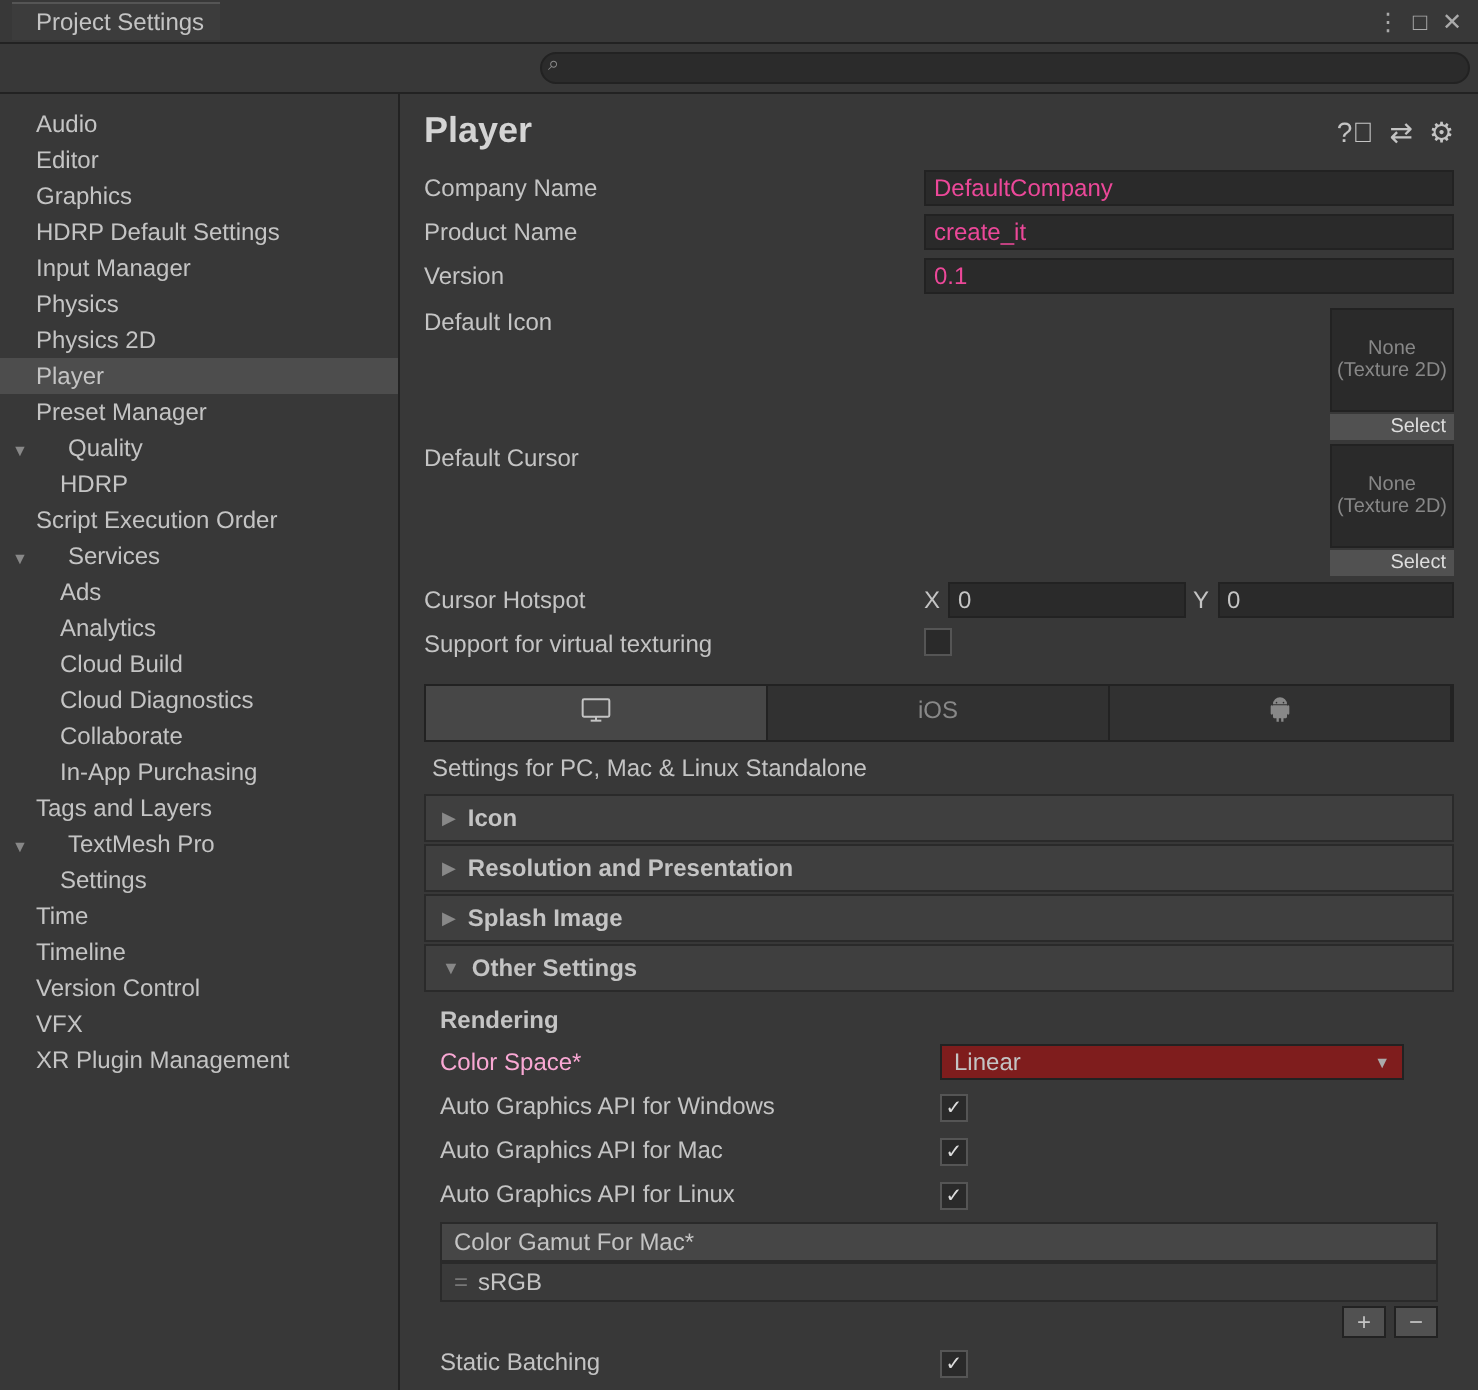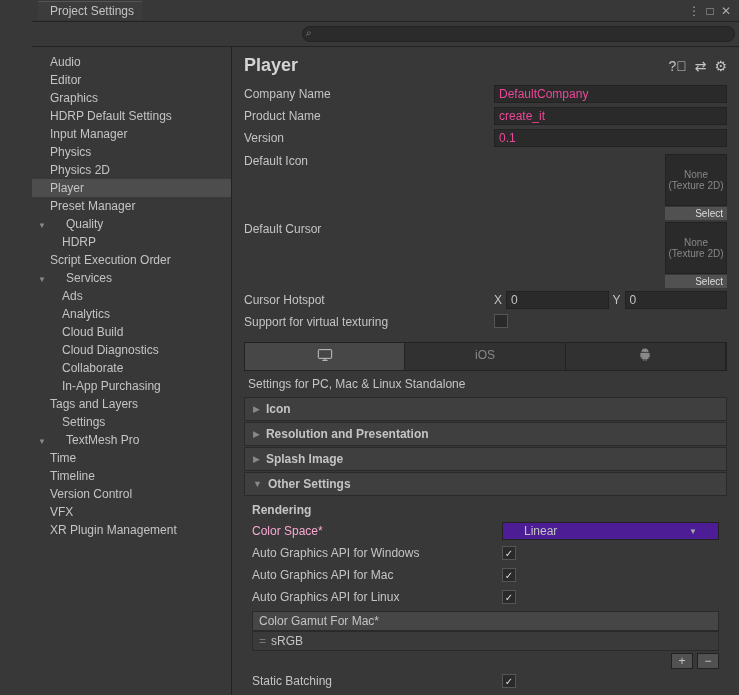--- a/index.html
+++ b/index.html
@@ -1,17 +1,17 @@
 <!DOCTYPE html>
 <html><head>
 <meta charset="utf-8">
 <style>
 * { margin: 0; padding: 0; box-sizing: border-box; font-family: Arial, sans-serif; }
 body { background: #383838; color: #c4c4c4; font-size: 12px; width: 739px; height: 695px; overflow: hidden; }
-.window { display: flex; flex-direction: column; height: 100%; margin-left: 32px; }
+.window { display: flex; flex-direction: column; height: 100%; }
 .titlebar { background: #383838; border-bottom: 1px solid #222; display: flex; align-items: center; padding: 3px 6px; height: 22px; }
 .tab { background: #3c3c3c; padding: 2px 8px; display: flex; align-items: center; gap: 4px; border-top: 1px solid #555; }
 .win-controls { margin-left: auto; display: flex; gap: 2px; }
 .win-controls span { width: 14px; text-align: center; cursor: pointer; color: #aaa; }
 .searchbar { background: #383838; padding: 4px 4px 4px 270px; border-bottom: 1px solid #222; }
 .searchbar input { width: 100%; background: #2b2b2b; border: 1px solid #222; border-radius: 10px; padding: 1px 6px 1px 18px; color: #c4c4c4; font-size: 11px; height: 16px; }
 .search-wrap { position: relative; }
 .search-wrap .mag { position: absolute; left: 4px; top: 1px; color: #888; font-size: 10px; }
 .main { display: flex; flex: 1; overflow: hidden; }
 .sidebar { width: 200px; background: #383838; border-right: 1px solid #222; overflow-y: auto; padding-top: 6px; }
@@ -43,21 +43,21 @@
 .ptab.active { background: #474747; color: #c4c4c4; }
 .ptab svg { width: 16px; height: 14px; }
 .settings-for { padding: 6px 4px; font-size: 12px; }
 .section { background: #3f3f3f; border: 1px solid #2a2a2a; margin-bottom: 1px; padding: 4px 8px; cursor: pointer; display: flex; align-items: center; gap: 6px; }
 .section .arrow { font-size: 9px; color: #888; }
 .section.open { background: #3f3f3f; }
 .section .title { font-weight: 600; }
 .other-body { padding: 4px 8px; }
 .other-body .subhead { font-weight: 600; margin: 2px 0 4px 0; }
 .other-body .row label.link { color: #f9a8d4; }
-.dropdown { display: flex; align-items: center; background: #4c1d95; border: 1px solid #222; padding: 1px 21px; flex: 1; cursor: pointer; max-width: 232px; }
+.dropdown { display: flex; align-items: center; background: #7f1d1d; border: 1px solid #222; padding: 1px 6px; flex: 1; cursor: pointer; max-width: 232px; }
 .dropdown .dd-arrow { margin-left: auto; font-size: 8px; color: #aaa; }
 .gamut-head { background: #464646; padding: 2px 6px; margin-top: 4px; border: 1px solid #2a2a2a; }
 .gamut-item { background: #3a3a3a; padding: 2px 6px 2px 18px; border: 1px solid #2a2a2a; position: relative; }
 .gamut-item::before { content: "="; position: absolute; left: 6px; color: #777; }
 .gamut-btns { display: flex; justify-content: flex-end; gap: 4px; padding: 2px 0; }
 .gamut-btns button { background: #515151; border: 1px solid #222; color: #c4c4c4; width: 22px; height: 16px; cursor: pointer; font-size: 12px; }
 </style>
 </head>
 <body>
 
@@ -99,22 +99,22 @@
         <div class="side-item child">HDRP</div>
         <div class="side-item">Script Execution Order</div>
         <div class="side-item parent">Services</div>
         <div class="side-item child">Ads</div>
         <div class="side-item child">Analytics</div>
         <div class="side-item child">Cloud Build</div>
         <div class="side-item child">Cloud Diagnostics</div>
         <div class="side-item child">Collaborate</div>
         <div class="side-item child">In-App Purchasing</div>
         <div class="side-item">Tags and Layers</div>
+        <div class="side-item parent">TextMesh Pro</div>
         <div class="side-item child">Settings</div>
-        <div class="side-item parent">TextMesh Pro</div>
         <div class="side-item">Time</div>
         <div class="side-item">Timeline</div>
         <div class="side-item">Version Control</div>
         <div class="side-item">VFX</div>
         <div class="side-item">XR Plugin Management</div>
       </div>
 
     <div class="content">
       <div class="header">
         <h2>Player</h2>

